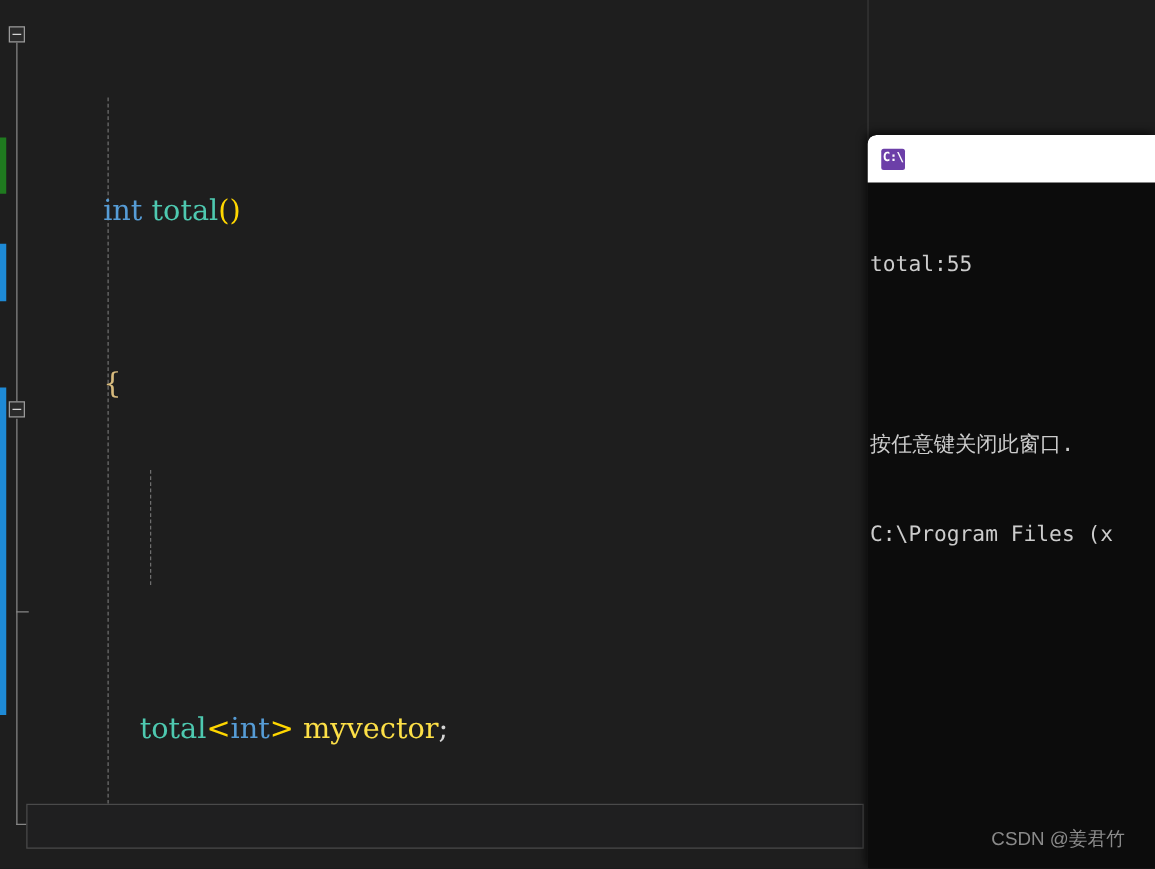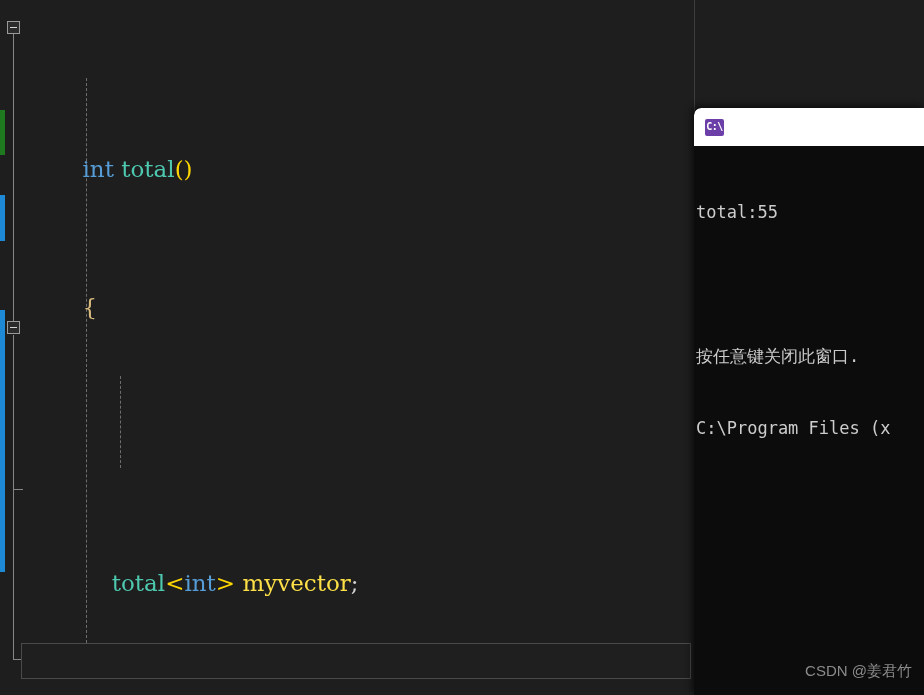--- a/index.html
+++ b/index.html
@@ -162,21 +162,21 @@
     font-family: "DejaVu Sans Mono", monospace;
     font-size: 17px;
     line-height: 24px;
     white-space: pre;
   }
   #console-body .cline { height: 24px; }
 
   
   #watermark {
     position: absolute;
-    right: 12px;
+    right: 24px;
     bottom: 14px;
     color: #8b8b8b;
     font-family: "Liberation Sans", sans-serif;
     font-size: 15px;
     white-space: nowrap;
   }
 </style>
 </head>
 <body>
 

